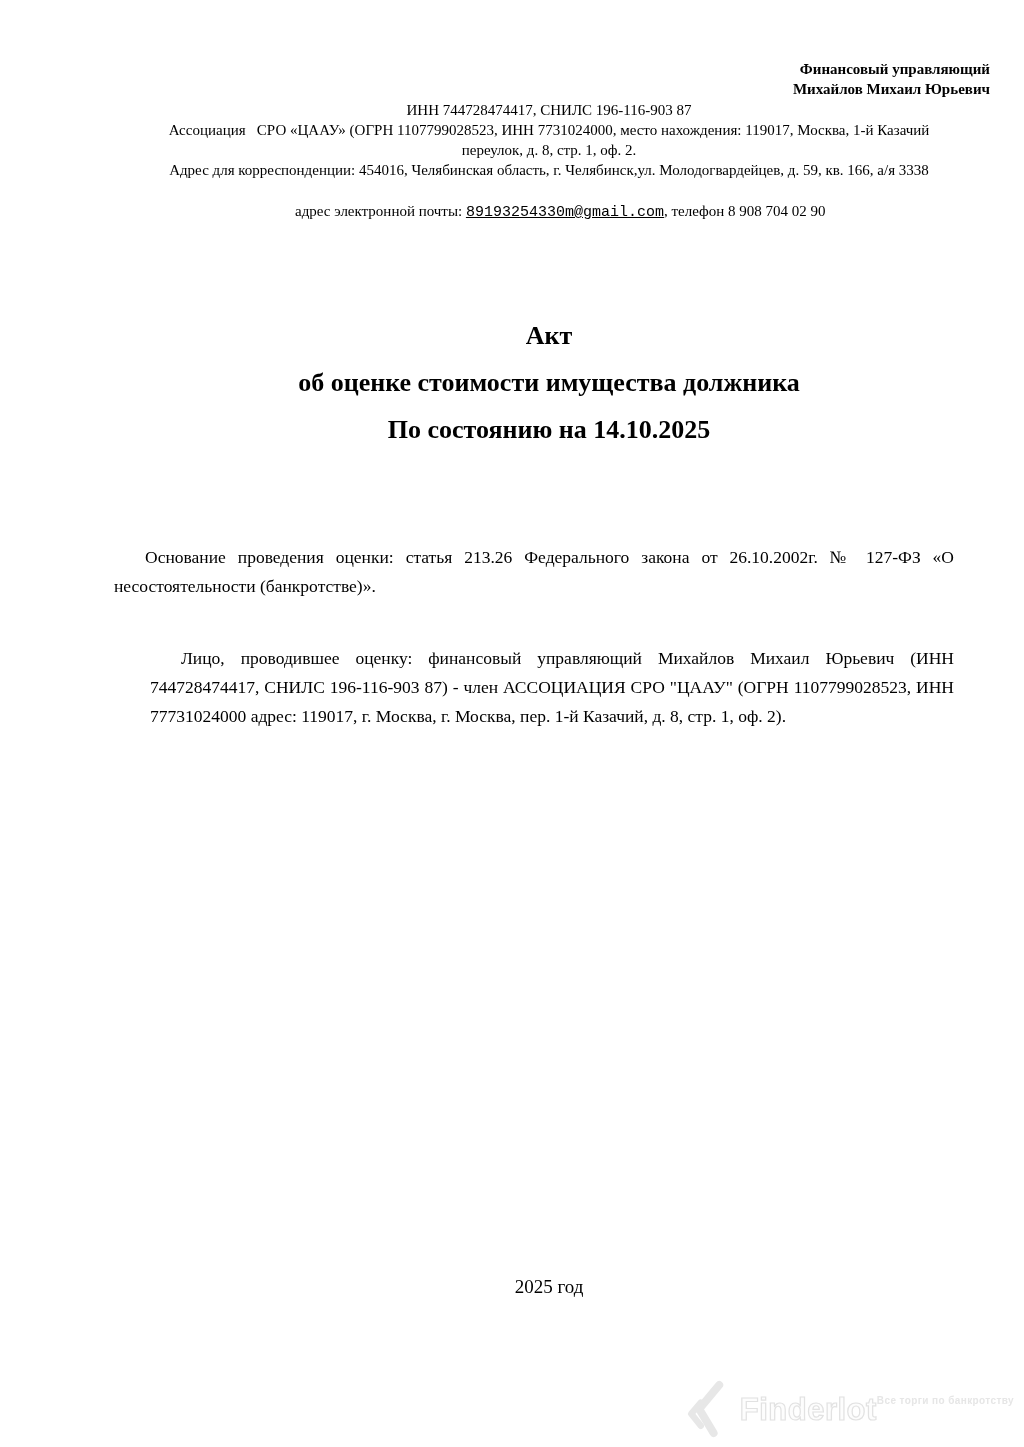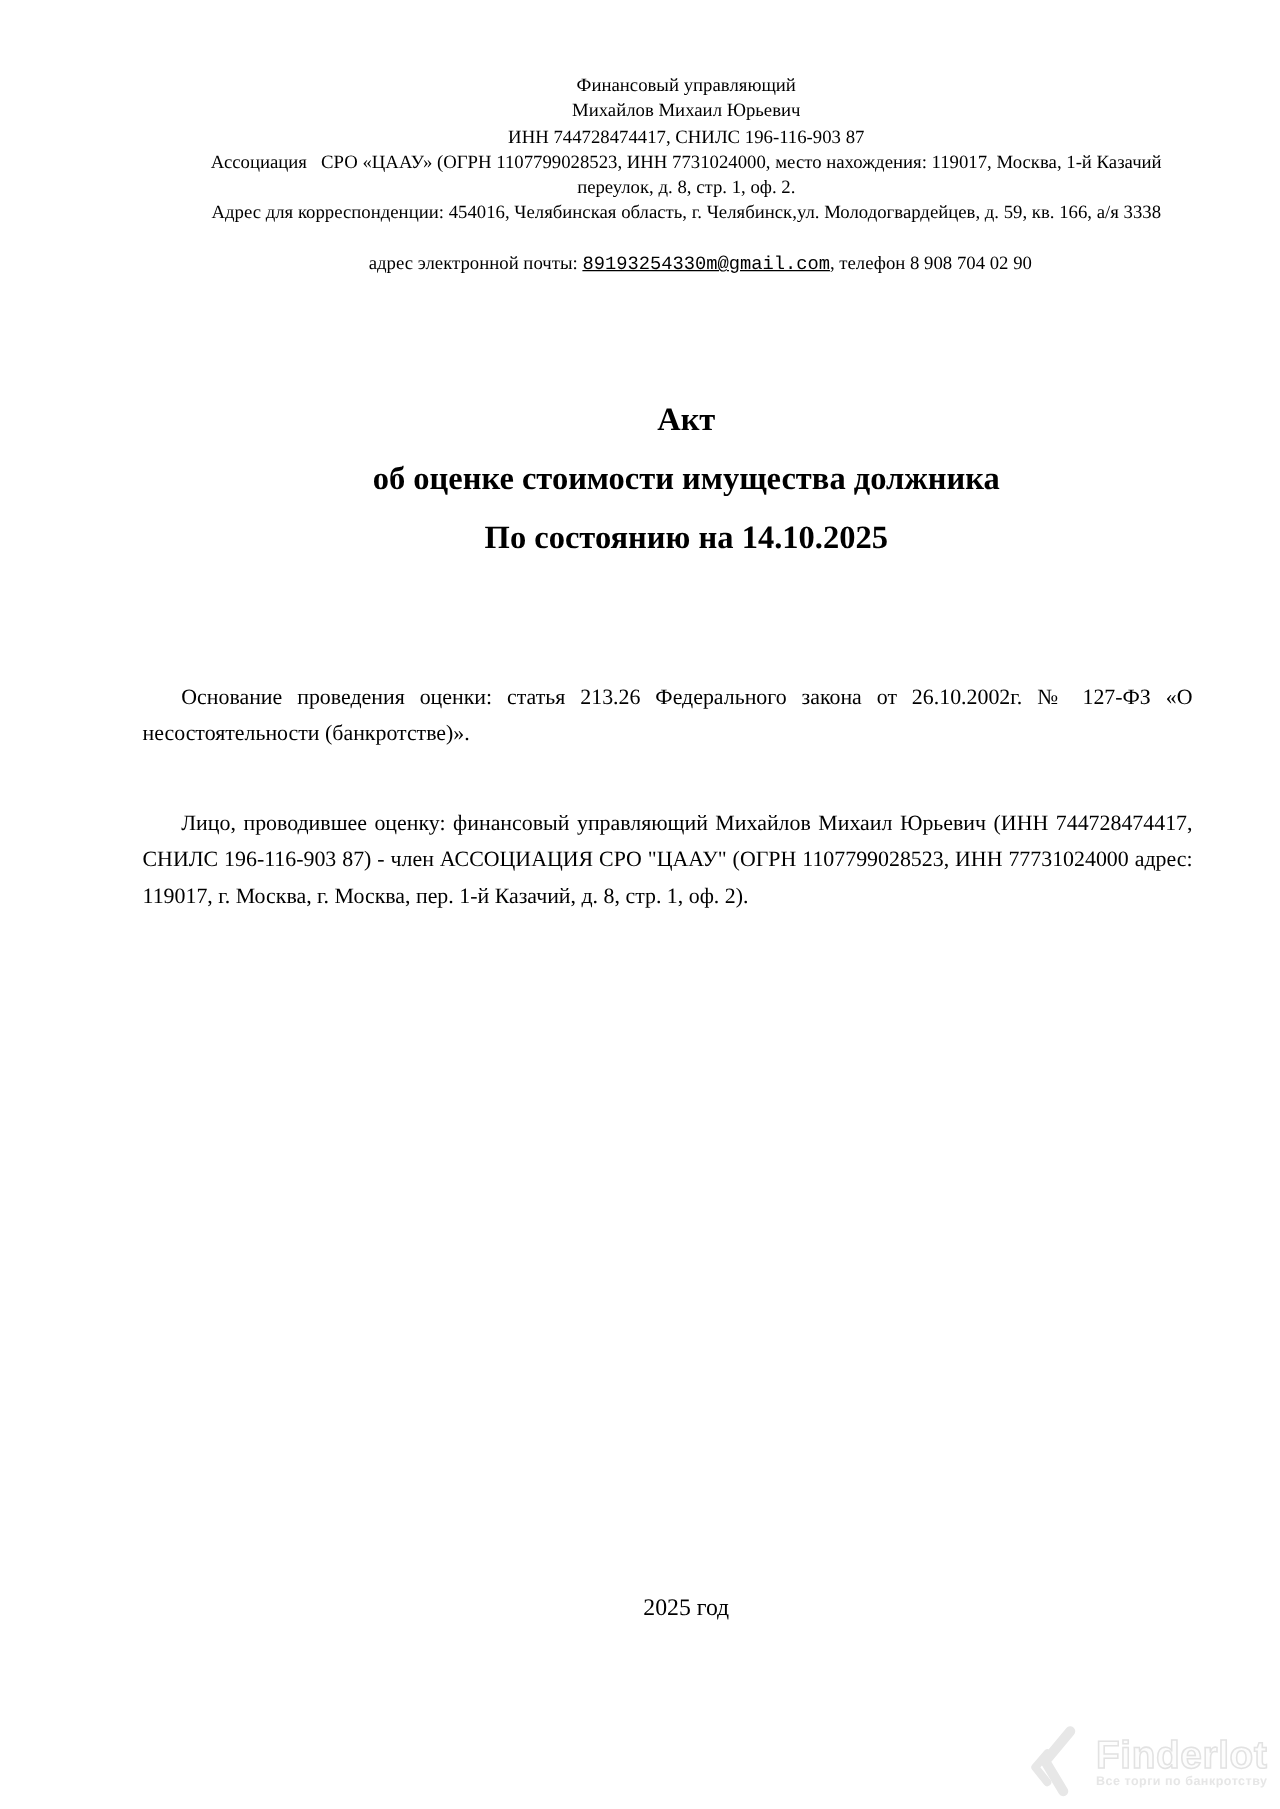--- a/index.html
+++ b/index.html
@@ -17,21 +17,21 @@
   .doc-header {
     position: absolute;
     top: 59px;
     left: 108px;
     width: 882px;
     text-align: center;
     font-size: 15px;
     line-height: 20.3px;
   }
   .h-line { white-space: pre-wrap; }
-  .h-bold { font-weight: normal; }
+  .h-bold { font-weight: bold; text-align: right; }
   .email {
     color: #000000;
     text-decoration: underline;
     cursor: pointer;
     font-family: Liberation Mono, monospace;
   }
   
   .doc-title {
     position: absolute;
     top: 312px;
@@ -46,42 +46,42 @@
   .doc-body {
     position: absolute;
     top: 543px;
     left: 114px;
     width: 840px;
     font-size: 17.5px;
     line-height: 29px;
     text-align: justify;
   }
   .para { text-indent: 31px; }
-  .para + .para { margin-top: 43px; }
+  .para + .para { margin-top: 43px; margin-left: 36px; }
   
   .doc-footer {
     position: absolute;
     top: 1276px;
     left: 108px;
     width: 882px;
     text-align: center;
     font-size: 19px;
   }
   
   .watermark {
     position: absolute;
     right: 10px;
     bottom: 8px;
     display: flex;
     align-items: center;
     gap: 8px;
     user-select: none;
   }
   .wm-icon { display: block; }
-  .wm-text { display: flex; flex-direction: column; }
+  .wm-text { display: flex; flex-direction: row; }
   .wm-brand {
     font-family: "Liberation Sans", sans-serif;
     font-size: 31px;
     font-weight: bold;
     letter-spacing: 0.5px;
     color: #fdfdfd;
     -webkit-text-stroke: 1.2px #e2e2e2;
     line-height: 1;
   }
   .wm-tagline {

